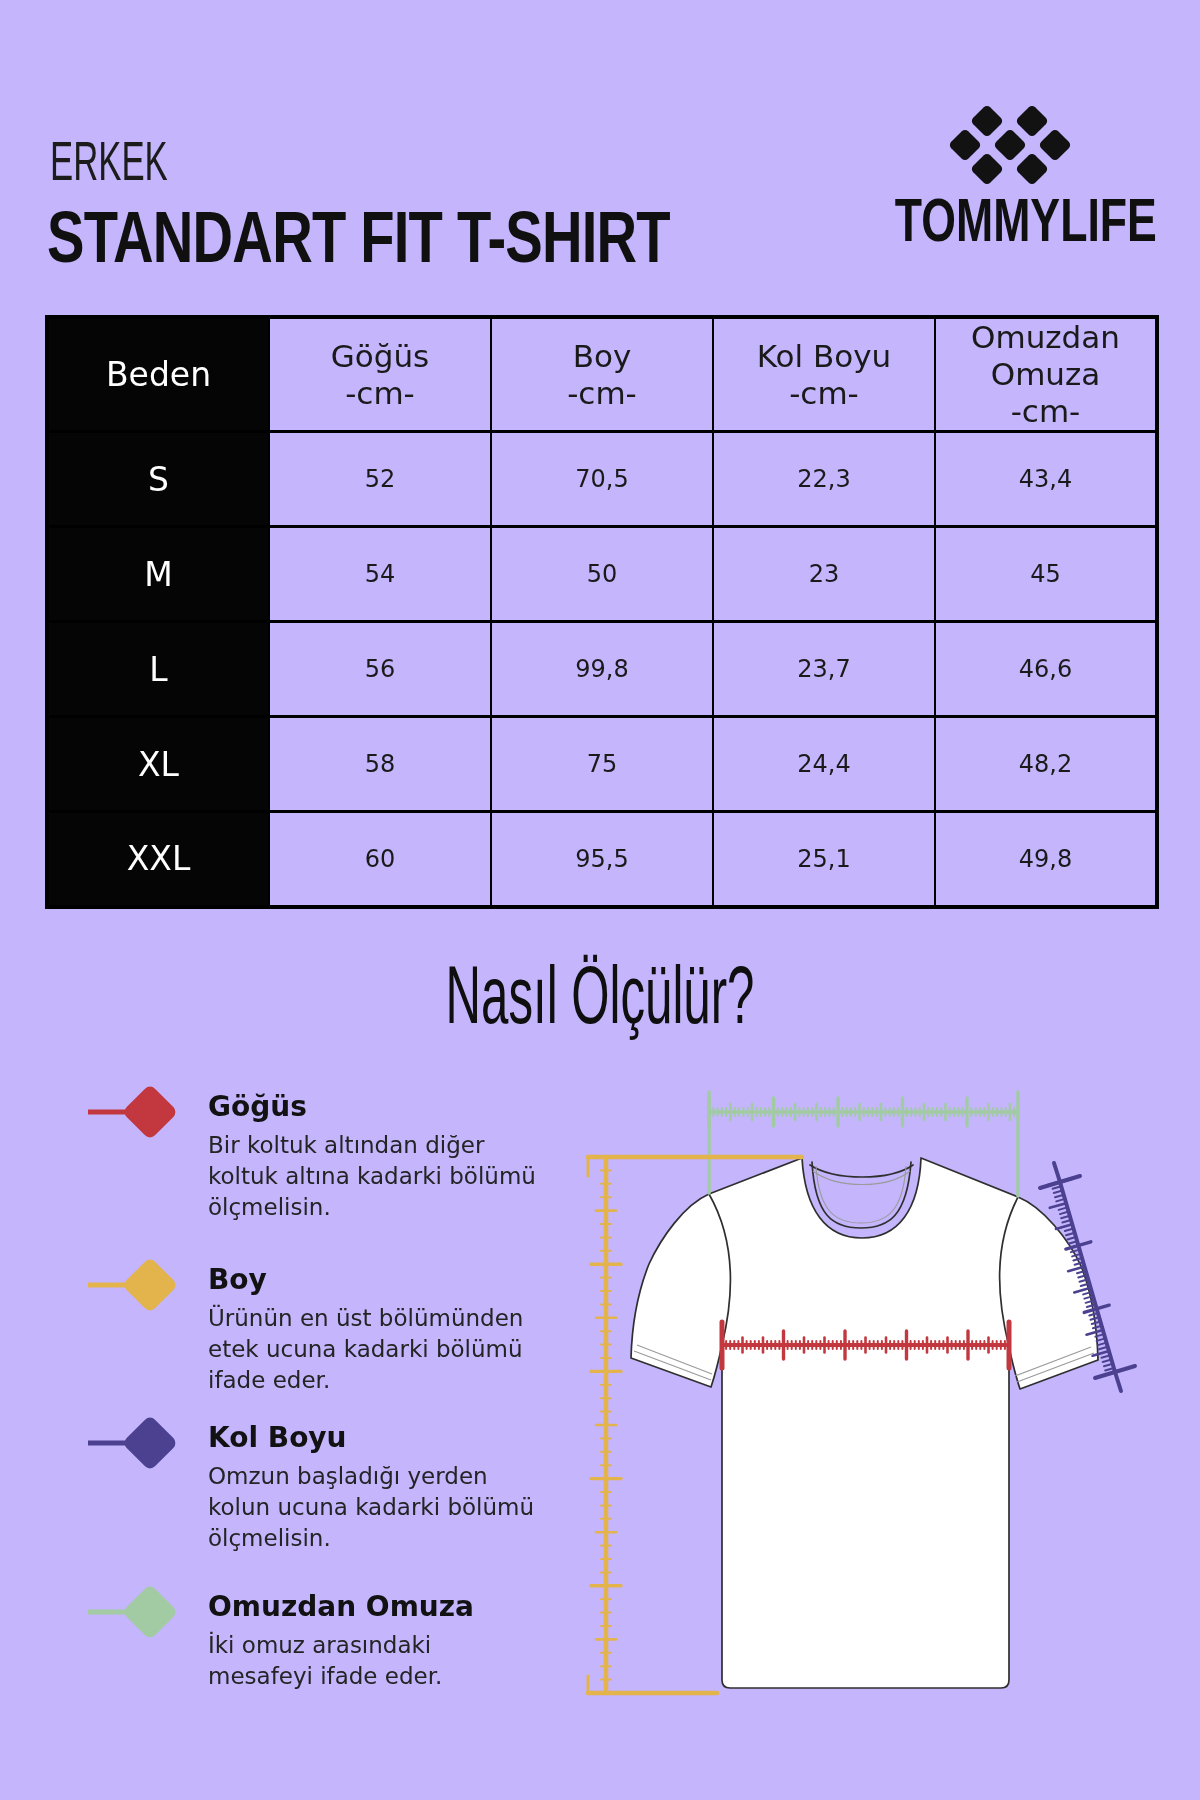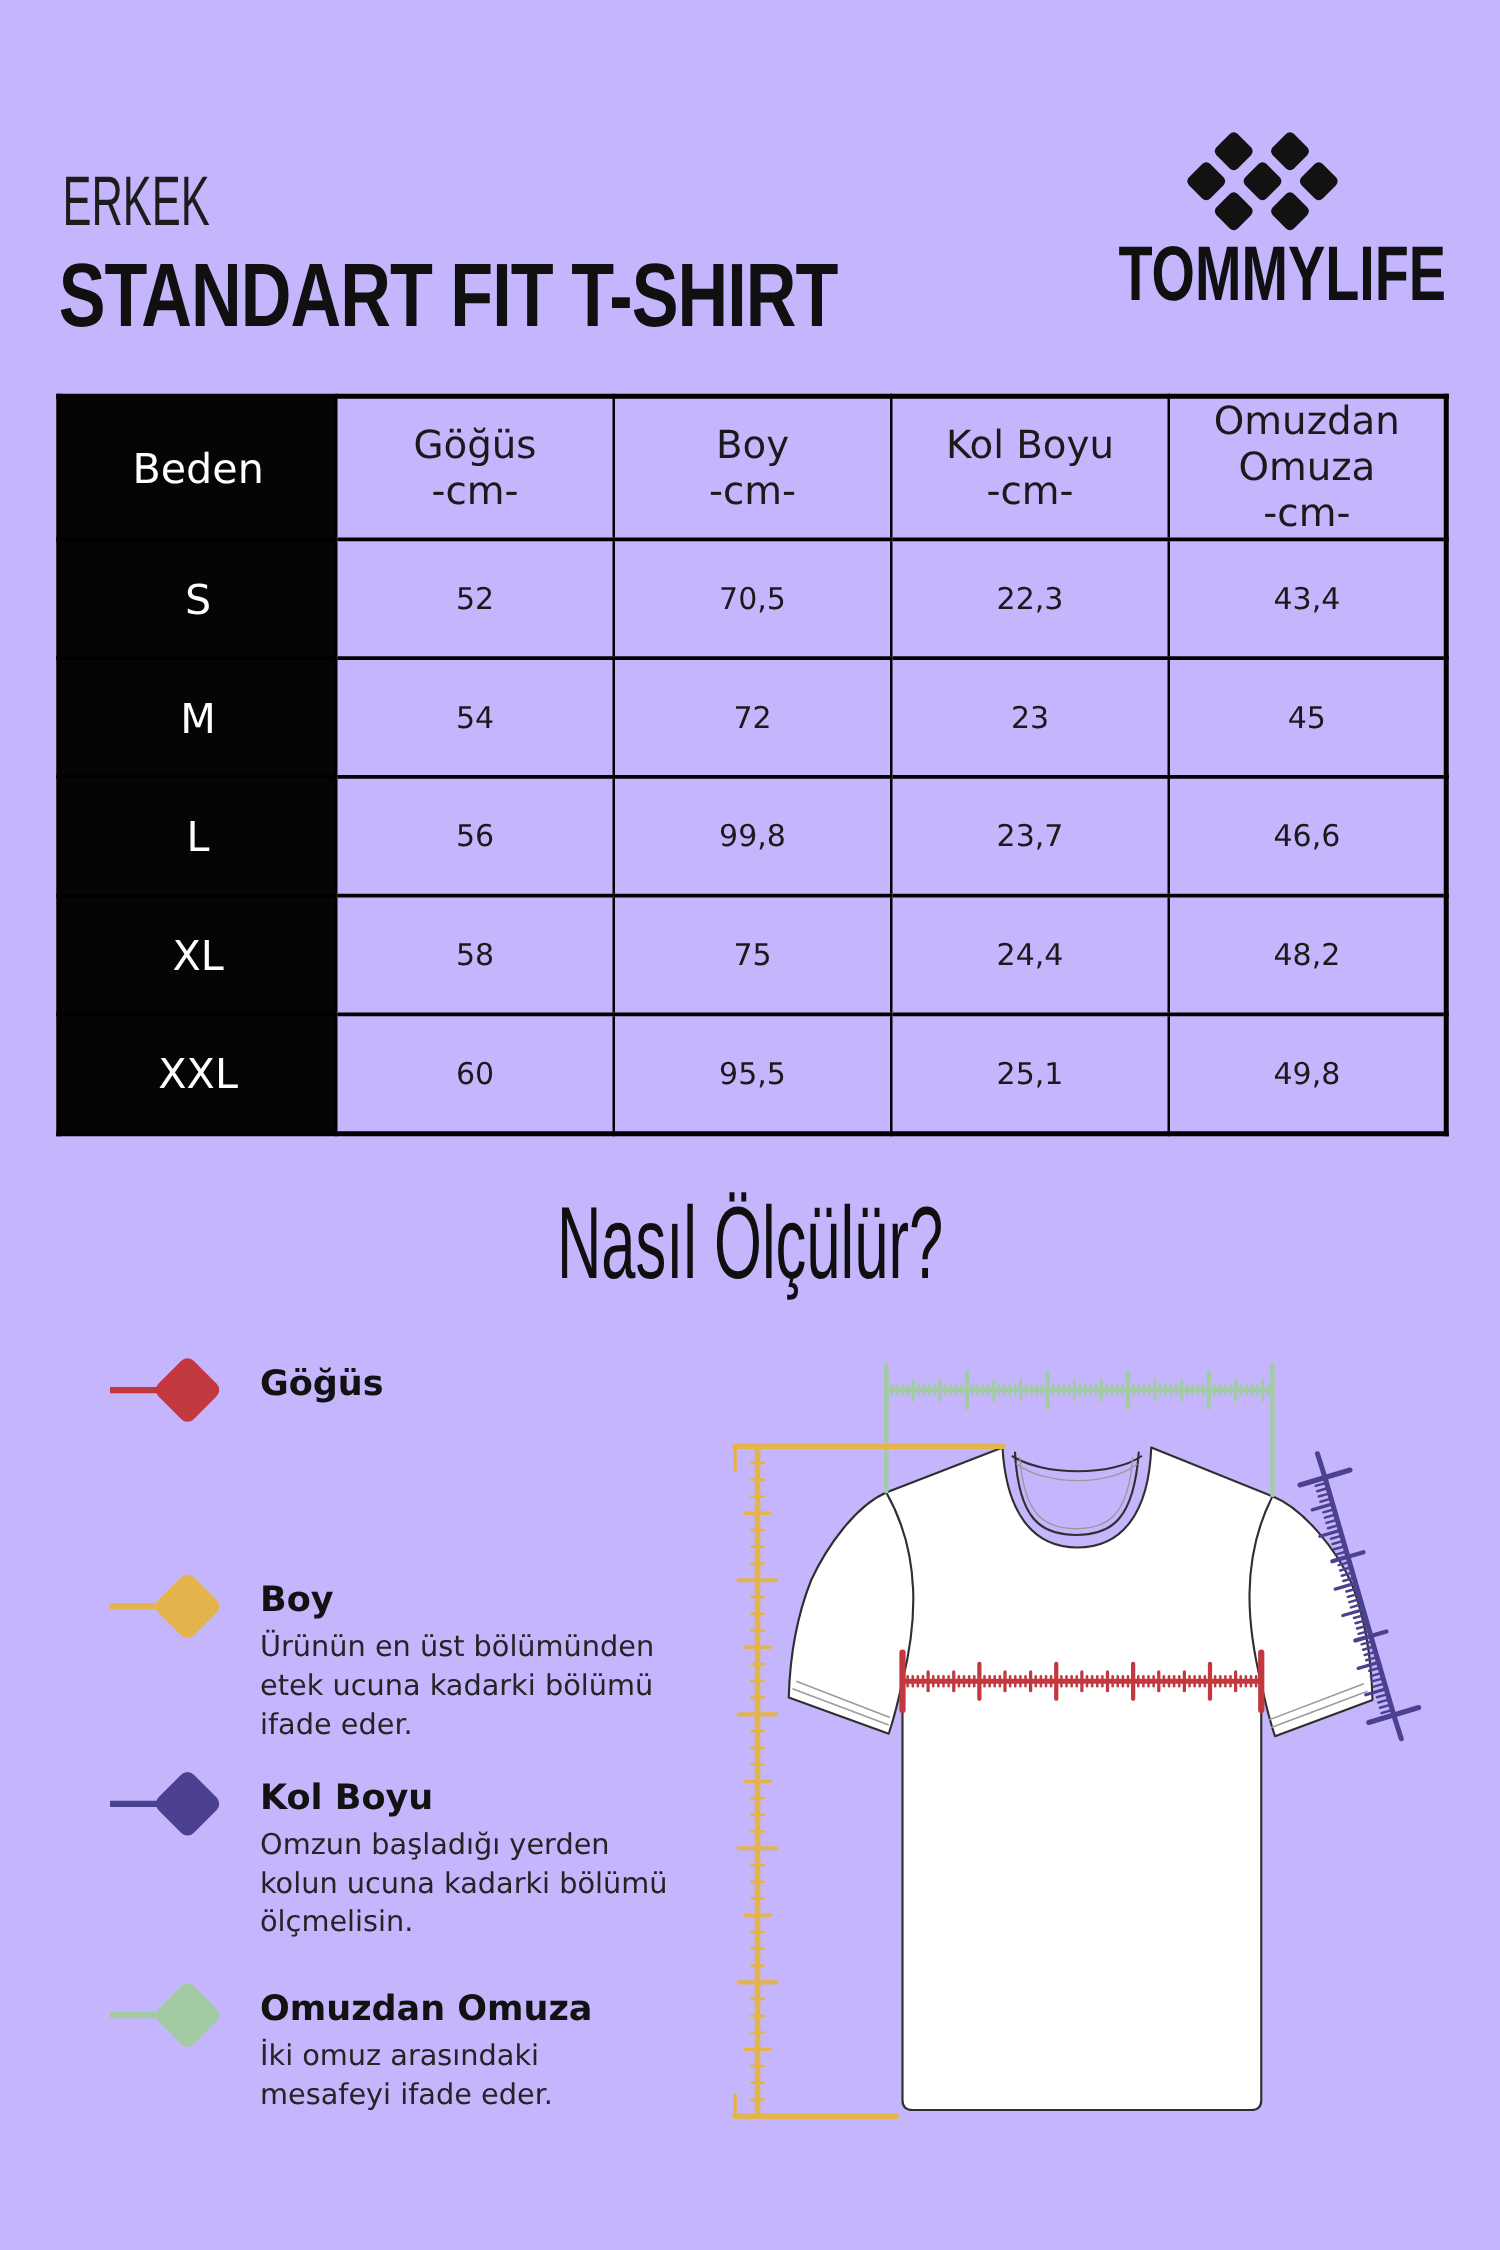--- a/index.html
+++ b/index.html
@@ -102,21 +102,21 @@
       <tr>
         <th class="size-col">S</th>
         <td>52</td>
         <td>70,5</td>
         <td>22,3</td>
         <td>43,4</td>
       </tr>
       <tr>
         <th class="size-col">M</th>
         <td>54</td>
-        <td>72</td>
+        <td>50</td>
         <td>23</td>
         <td>45</td>
       </tr>
       <tr>
         <th class="size-col">L</th>
         <td>56</td>
         <td>99,8</td>
         <td>23,7</td>
         <td>46,6</td>
       </tr>
@@ -139,20 +139,21 @@
 
   <div class="htm-heading">Nasıl Ölçülür?</div>
 
   <div class="legend-item" style="top:1080px;">
     <svg class="legend-marker" width="104" height="64">
       <line x1="0" y1="32" x2="62" y2="32" stroke-width="5" stroke="#c2383e"></line>
       <rect x="42" y="12" width="40" height="40" rx="7" transform="rotate(45 62 32)" fill="#c2383e"></rect>
     </svg>
     <div class="legend-text">
       <div class="legend-title">Göğüs</div>
+      <div class="legend-desc">Bir koltuk altından diğer koltuk altına kadarki bölümü ölçmelisin.</div>
     </div>
   </div>
   <div class="legend-item" style="top:1253px;">
     <svg class="legend-marker" width="104" height="64">
       <line x1="0" y1="32" x2="62" y2="32" stroke-width="5" stroke="#e3b44c"></line>
       <rect x="42" y="12" width="40" height="40" rx="7" transform="rotate(45 62 32)" fill="#e3b44c"></rect>
     </svg>
     <div class="legend-text">
       <div class="legend-title">Boy</div>
       <div class="legend-desc">Ürünün en üst bölümünden etek ucuna kadarki bölümü ifade eder.</div>

